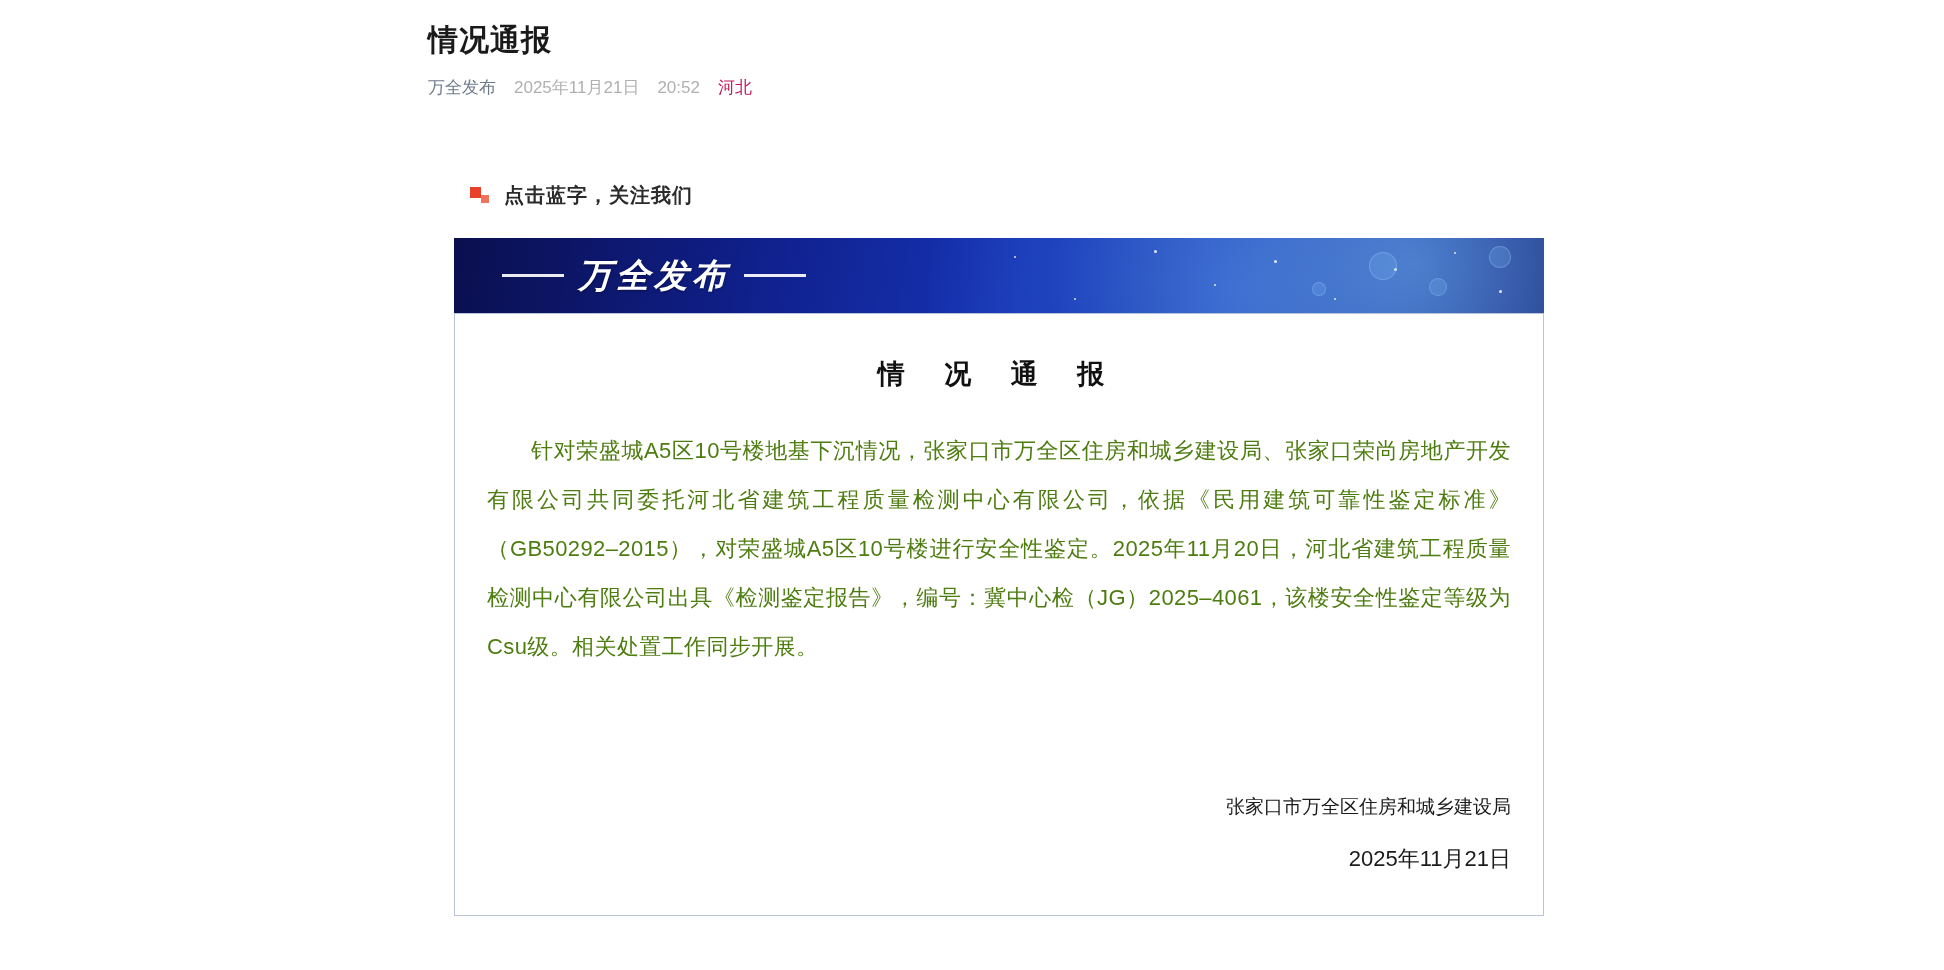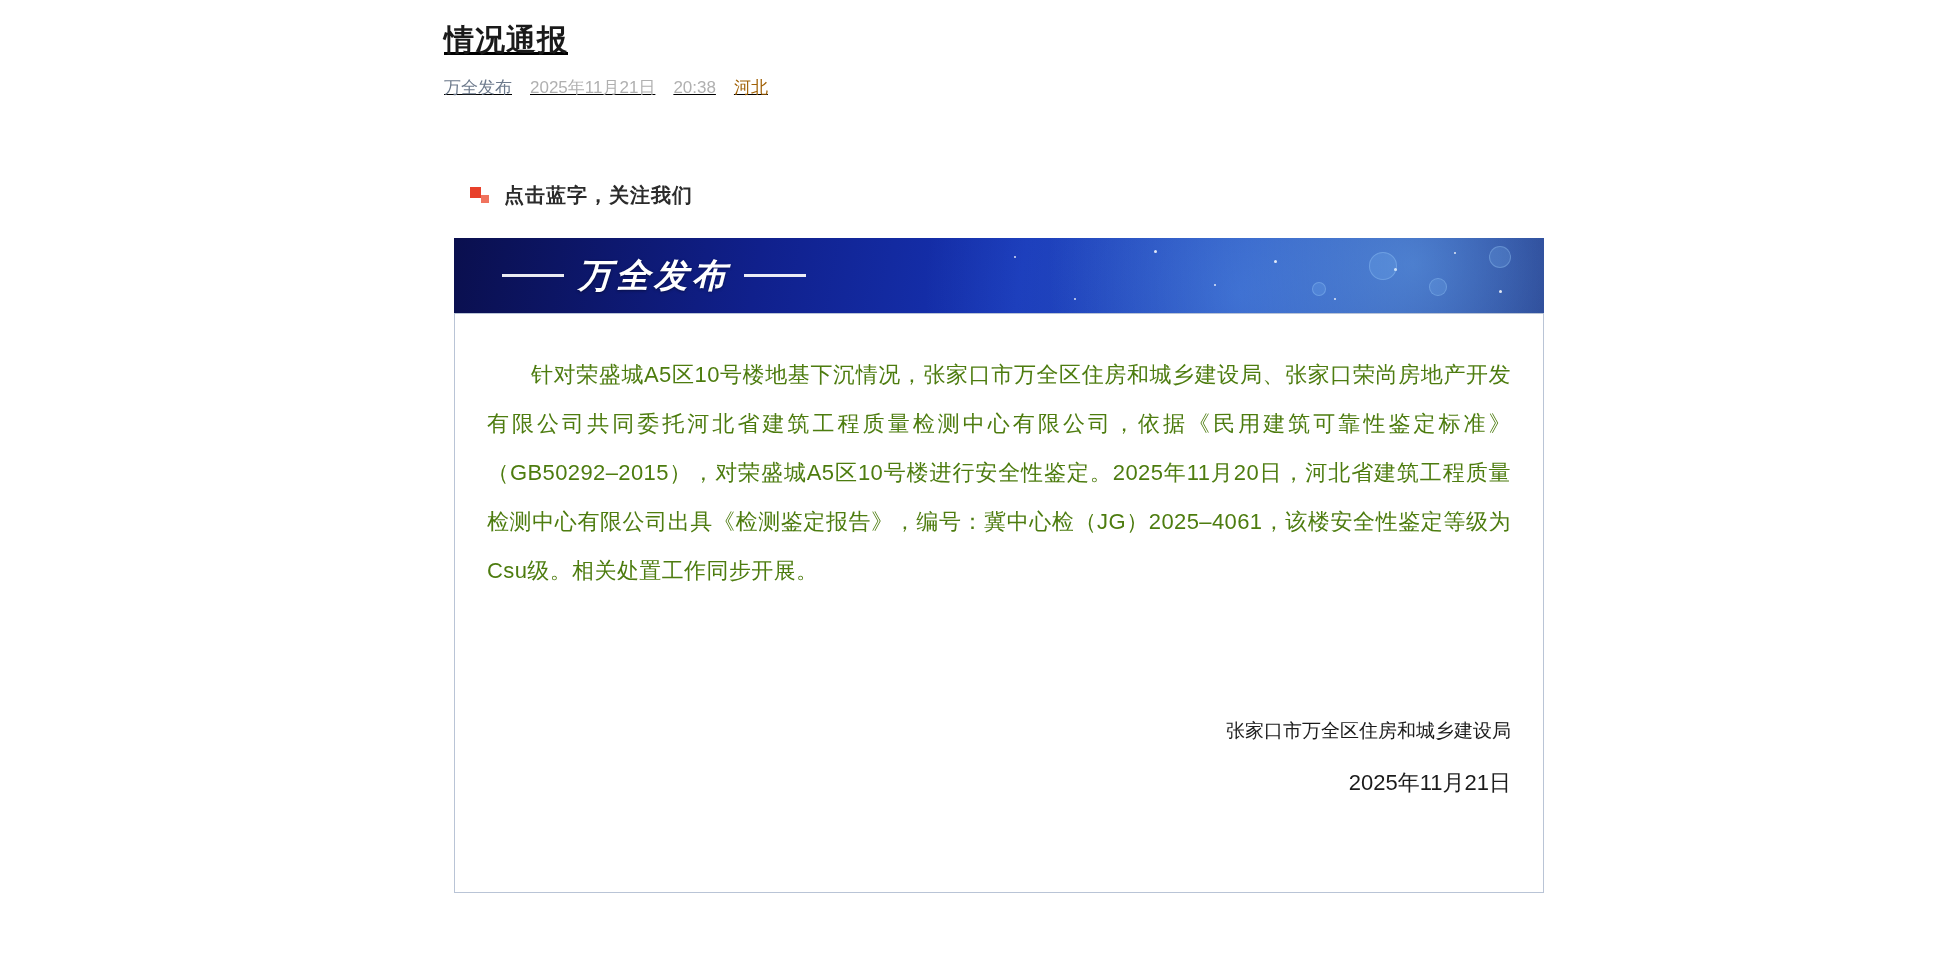--- a/index.html
+++ b/index.html
@@ -16,24 +16,23 @@
   }
   .page {
     position: relative;
     width: 1944px;
     height: 970px;
     background: #ffffff;
   }
   
   .article-header {
     position: absolute;
-    left: 444px;
+    left: 428px;
     top: 18px;
     width: 1090px;
-    text-decoration: underline;
   }
   .article-title {
     font-size: 30px;
     font-weight: bold;
     color: #1a1a1a;
     letter-spacing: 1px;
     line-height: 44px;
     margin: 0;
   }
   .meta-row {
@@ -43,21 +42,21 @@
     display: flex;
     align-items: center;
     gap: 18px;
     line-height: 24px;
   }
   .meta-account {
     color: #6d7a8c;
   }
   .meta-date { color: #b0b0b0; }
   .meta-time { color: #b0b0b0; }
-  .meta-location { color: #a16207; text-align: right; }
+  .meta-location { color: #be185d; text-align: right; }
 
   
   .content {
     position: absolute;
     left: 438px;
     top: 180px;
     width: 914px;
     padding-left: 16px;
   }
   .follow-line {
@@ -182,21 +181,21 @@
 </head>
 <body>
 
 <div class="page">
 
   <div class="article-header">
     <h1 class="article-title">情况通报</h1>
     <div class="meta-row">
       <span class="meta-account">万全发布</span>
       <span class="meta-date">2025年11月21日</span>
-      <span class="meta-time">20:38</span>
+      <span class="meta-time">20:52</span>
       <span class="meta-location">河北</span>
     </div>
   </div>
 
   <div class="content">
 
     <div class="follow-line">
       <span class="follow-mark">
         <i class="sq1"></i>
           <i class="sq2"></i>
@@ -221,19 +220,20 @@
       <div class="bokeh" style="left:858px;top:44px;width:12px;height:12px;"></div>
       <div class="bokeh" style="left:1035px;top:8px;width:20px;height:20px;"></div>
       <div class="banner-inner">
         <span class="rule"></span>
         <span class="banner-title">万全发布</span>
         <span class="rule"></span>
       </div>
     </div>
 
     <div class="doc-card">
+      <div class="doc-title">情 况 通 报</div>
       <p class="doc-body">针对荣盛城A5区10号楼地基下沉情况，张家口市万全区住房和城乡建设局、张家口荣尚房地产开发有限公司共同委托河北省建筑工程质量检测中心有限公司，依据《民用建筑可靠性鉴定标准》（GB50292–2015），对荣盛城A5区10号楼进行安全性鉴定。2025年11月20日，河北省建筑工程质量检测中心有限公司出具《检测鉴定报告》，编号：冀中心检（JG）2025–4061，该楼安全性鉴定等级为Csu级。相关处置工作同步开展。</p>
       <div class="doc-signature">张家口市万全区住房和城乡建设局</div>
       <div class="doc-date">2025年11月21日</div>
     </div>
 
   </div>
 </div>
 
 </body></html>

